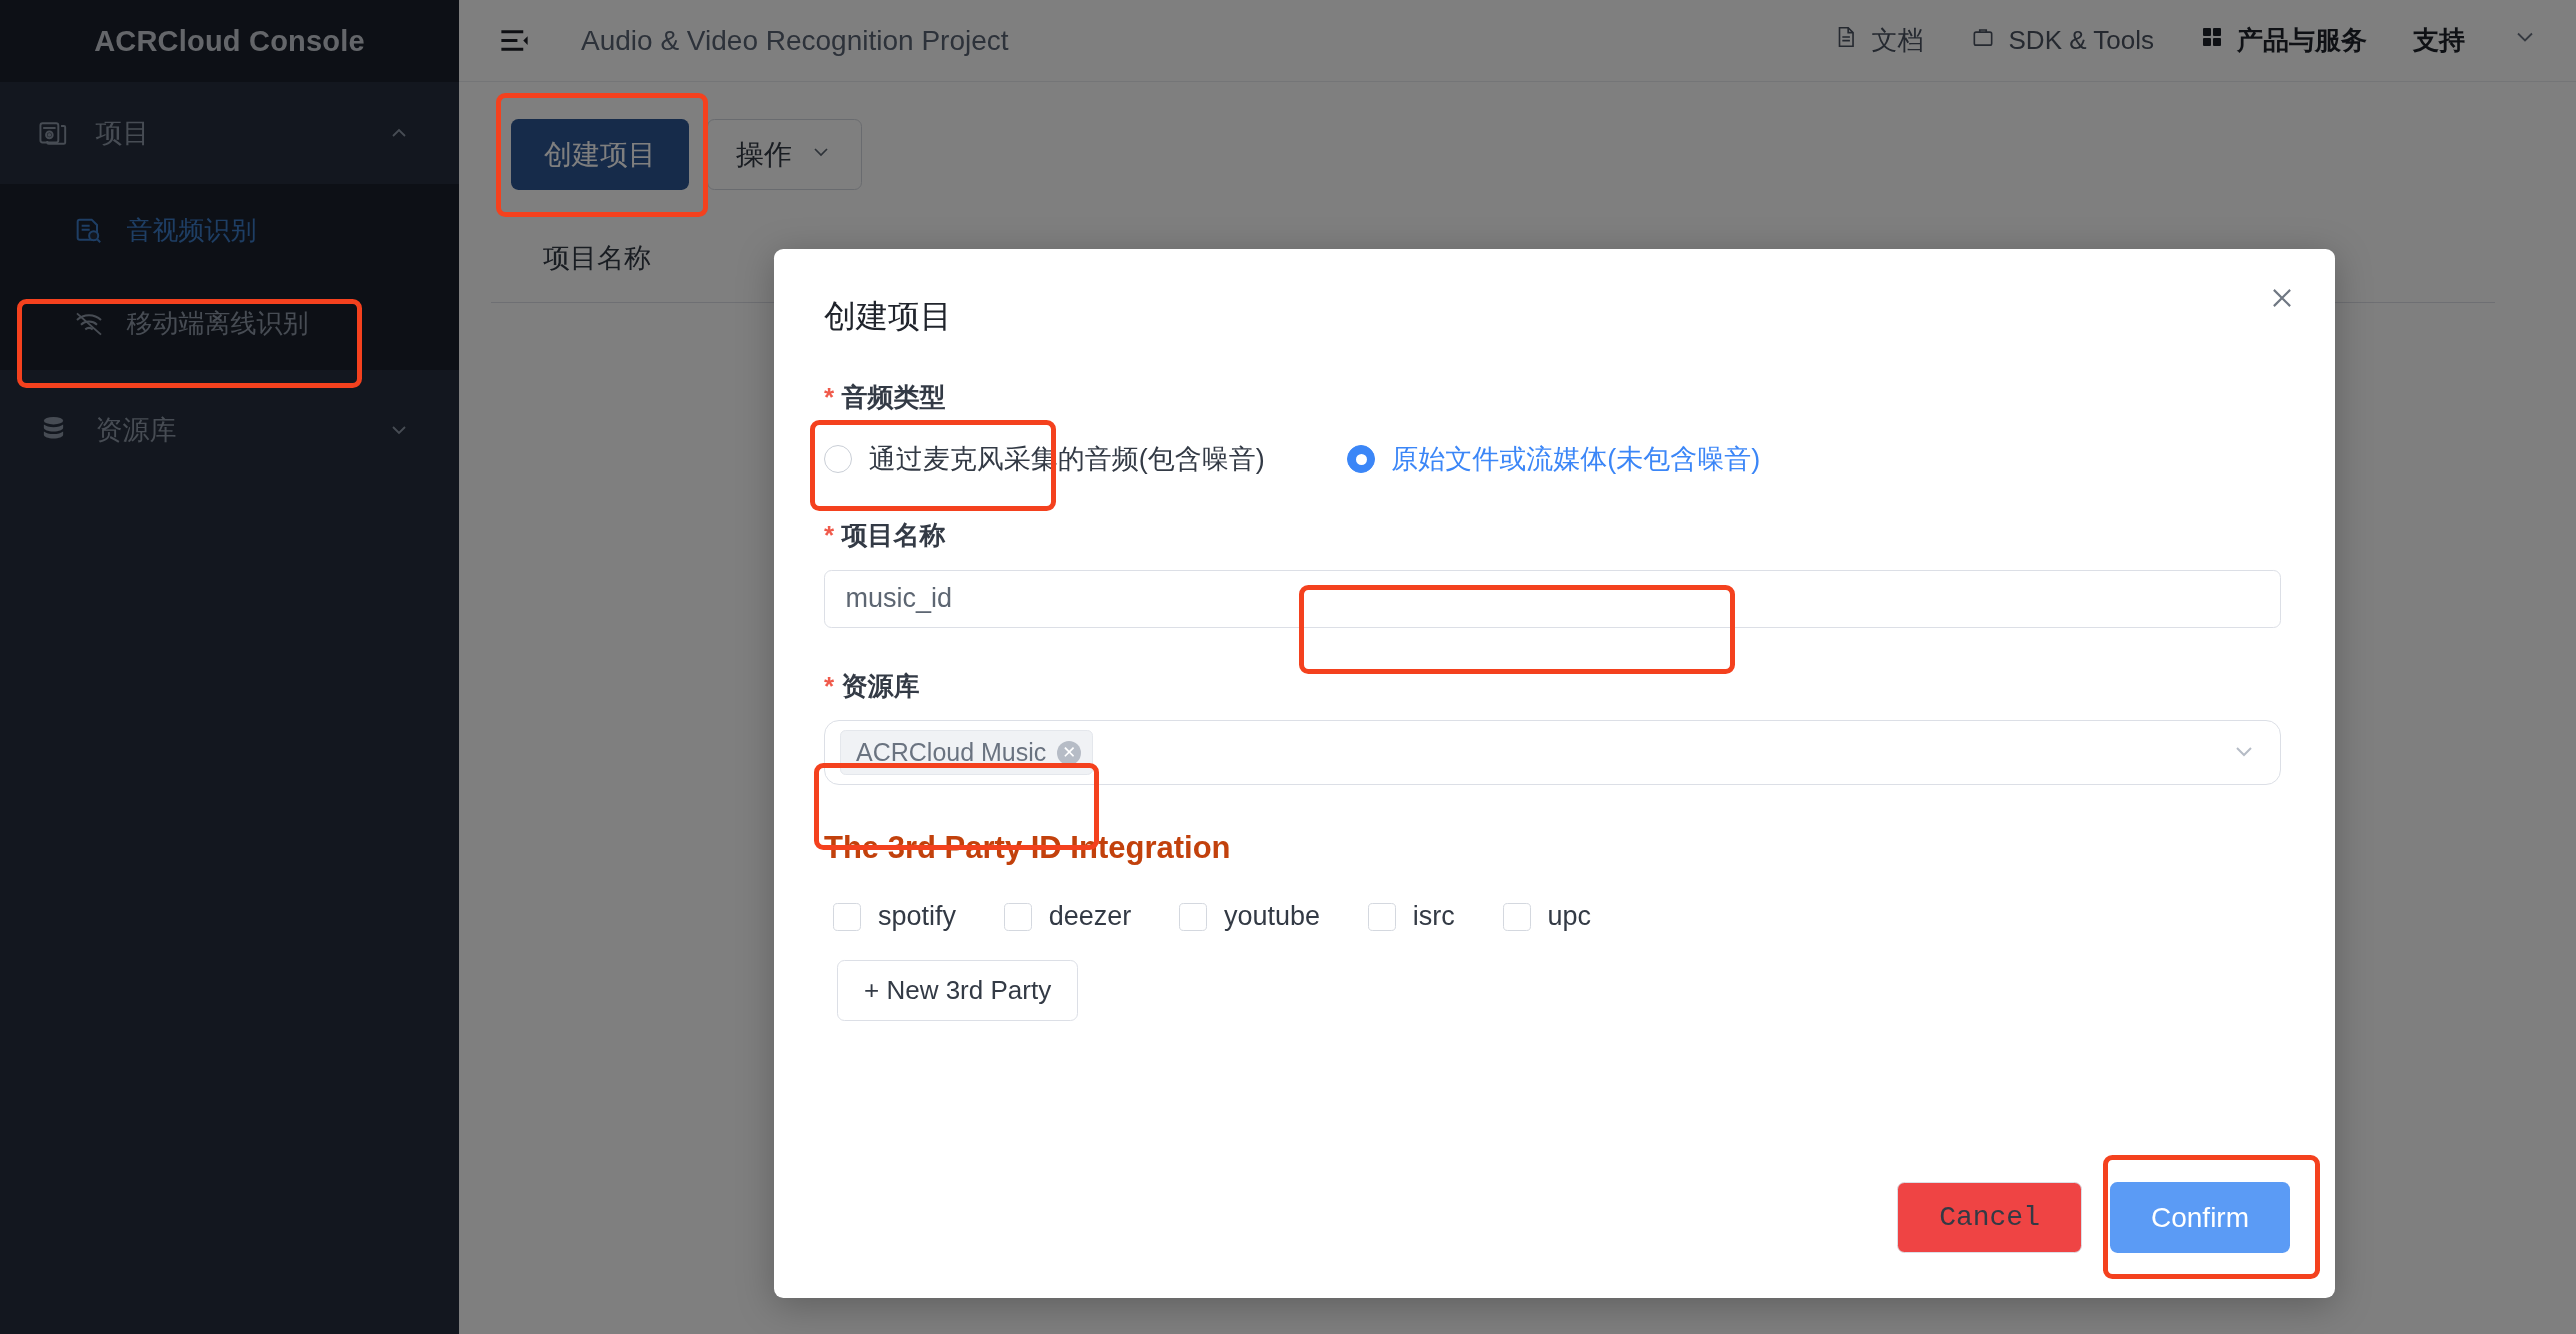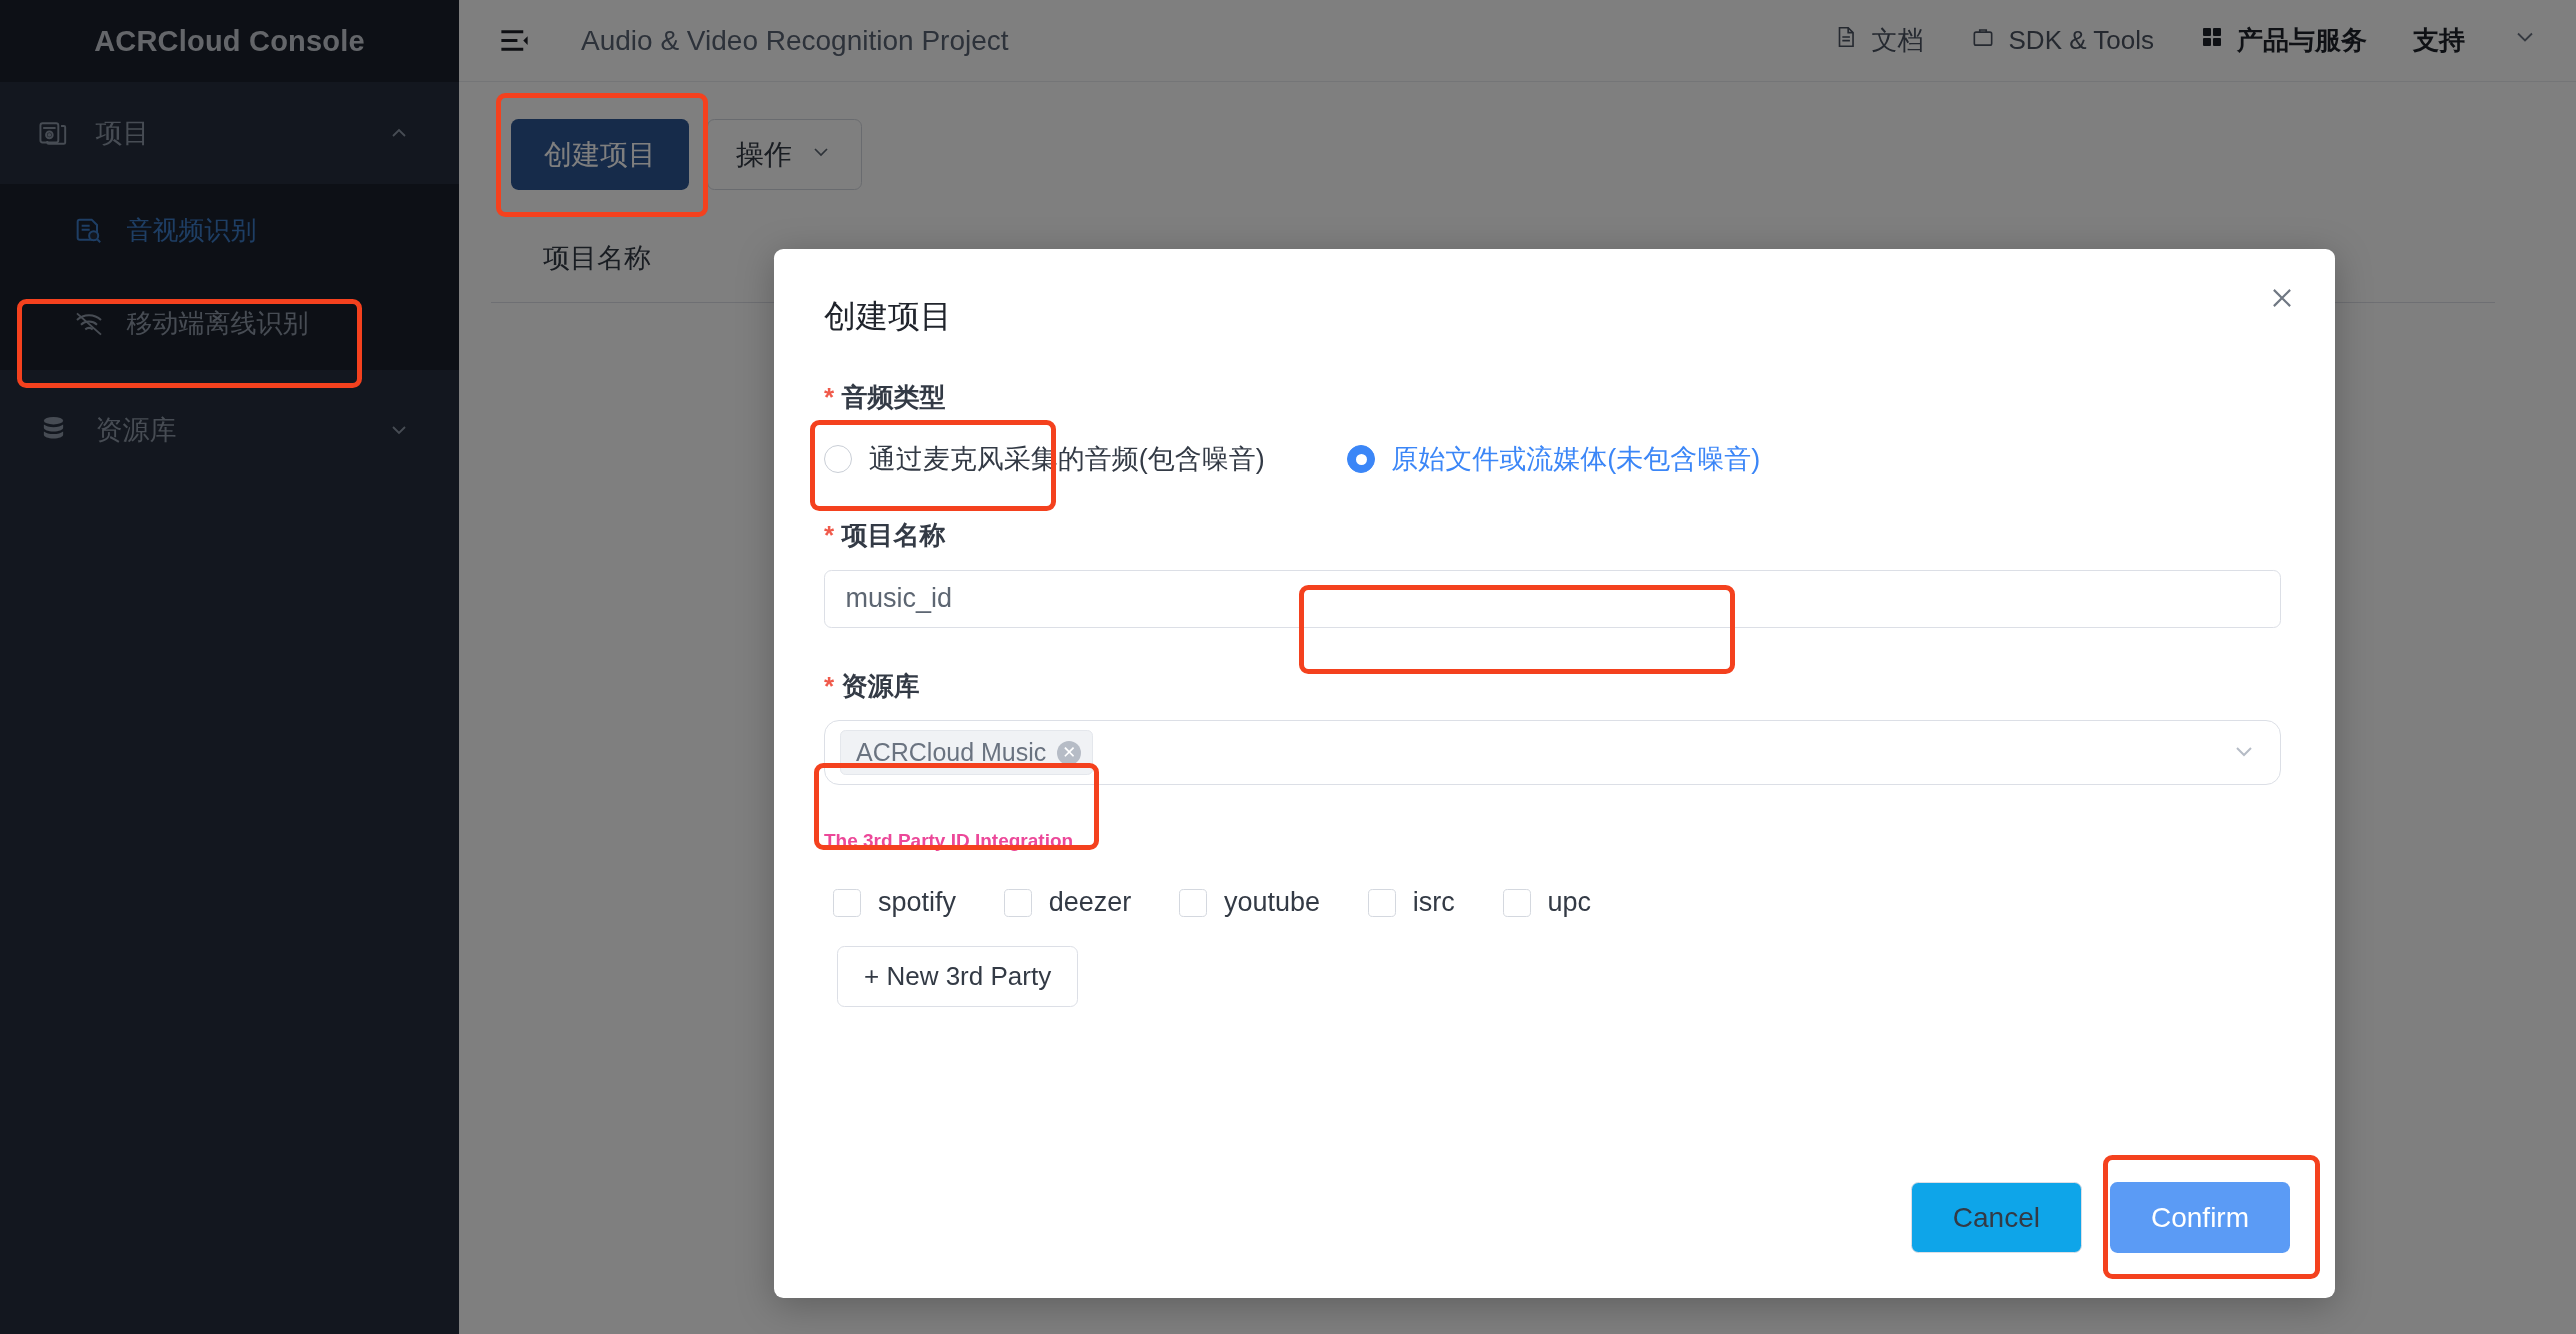--- a/index.html
+++ b/index.html
@@ -225,23 +225,23 @@
     width: 24px; height: 24px; border-radius: 50%;
     background: #b6bcc6; color: #fff;
     font-size: 16.7px; line-height: 24px; text-align: center;
     display: inline-block;
     cursor: pointer;
   }
   .select-chev { position: absolute; right: 22px; top: 50%; transform: translateY(-50%); }
 
   .section-title {
     margin-top: 45px;
-    font-size: 19px;
+    font-size: 31px;
     font-weight: bold;
-    color: #ec4899;
+    color: #c2410c;
   }
   .cb-row { display: flex; align-items: center; gap: 0; margin-top: 35px; padding-left: 9.3px; }
   .cb-item { display: flex; align-items: center; font-size: 27px; color: #333a45; cursor: pointer; margin-right: 48px;}
   .cb-box {
     width: 28px; height: 28px; border: 0.9px solid #d4d8df;
     border-radius: 4.6px; background: #fff; margin-right: 16.7px; flex: 0 0 28px;
   }
   .new3rd {
     margin-top: 28px; margin-left: 13px;
     border: 0.9px solid #dcdfe6;
@@ -252,23 +252,23 @@
     font-size: 26px;
     color: #333a45;
     cursor: pointer;
     font-family: inherit;
   }
   .modal-footer {
     position: absolute; right: 45px; bottom: 45px;
     display: flex; align-items: center; gap: 28px;
   }
   .btn-cancel {
-    border: 0.9px solid #dcdfe6; background: #0ea5e9;
+    border: 0.9px solid #dcdfe6; background: #ef4444;
     border-radius: 7.4px; height: 71px; padding: 8px 41px;
-    font-size: 28px; color: #333a45; cursor: pointer; font-family: Liberation Sans, sans-serif;
+    font-size: 28px; color: #333a45; cursor: pointer; font-family: Liberation Mono, monospace;
   }
   .btn-confirm {
     border: none; background: #5b9bf5; color: #fff;
     border-radius: 7.4px; height: 71px; padding: 0 41px;
     font-size: 28px; cursor: pointer; font-family: inherit;
   }
 
   
   .hl {
     position: absolute;

